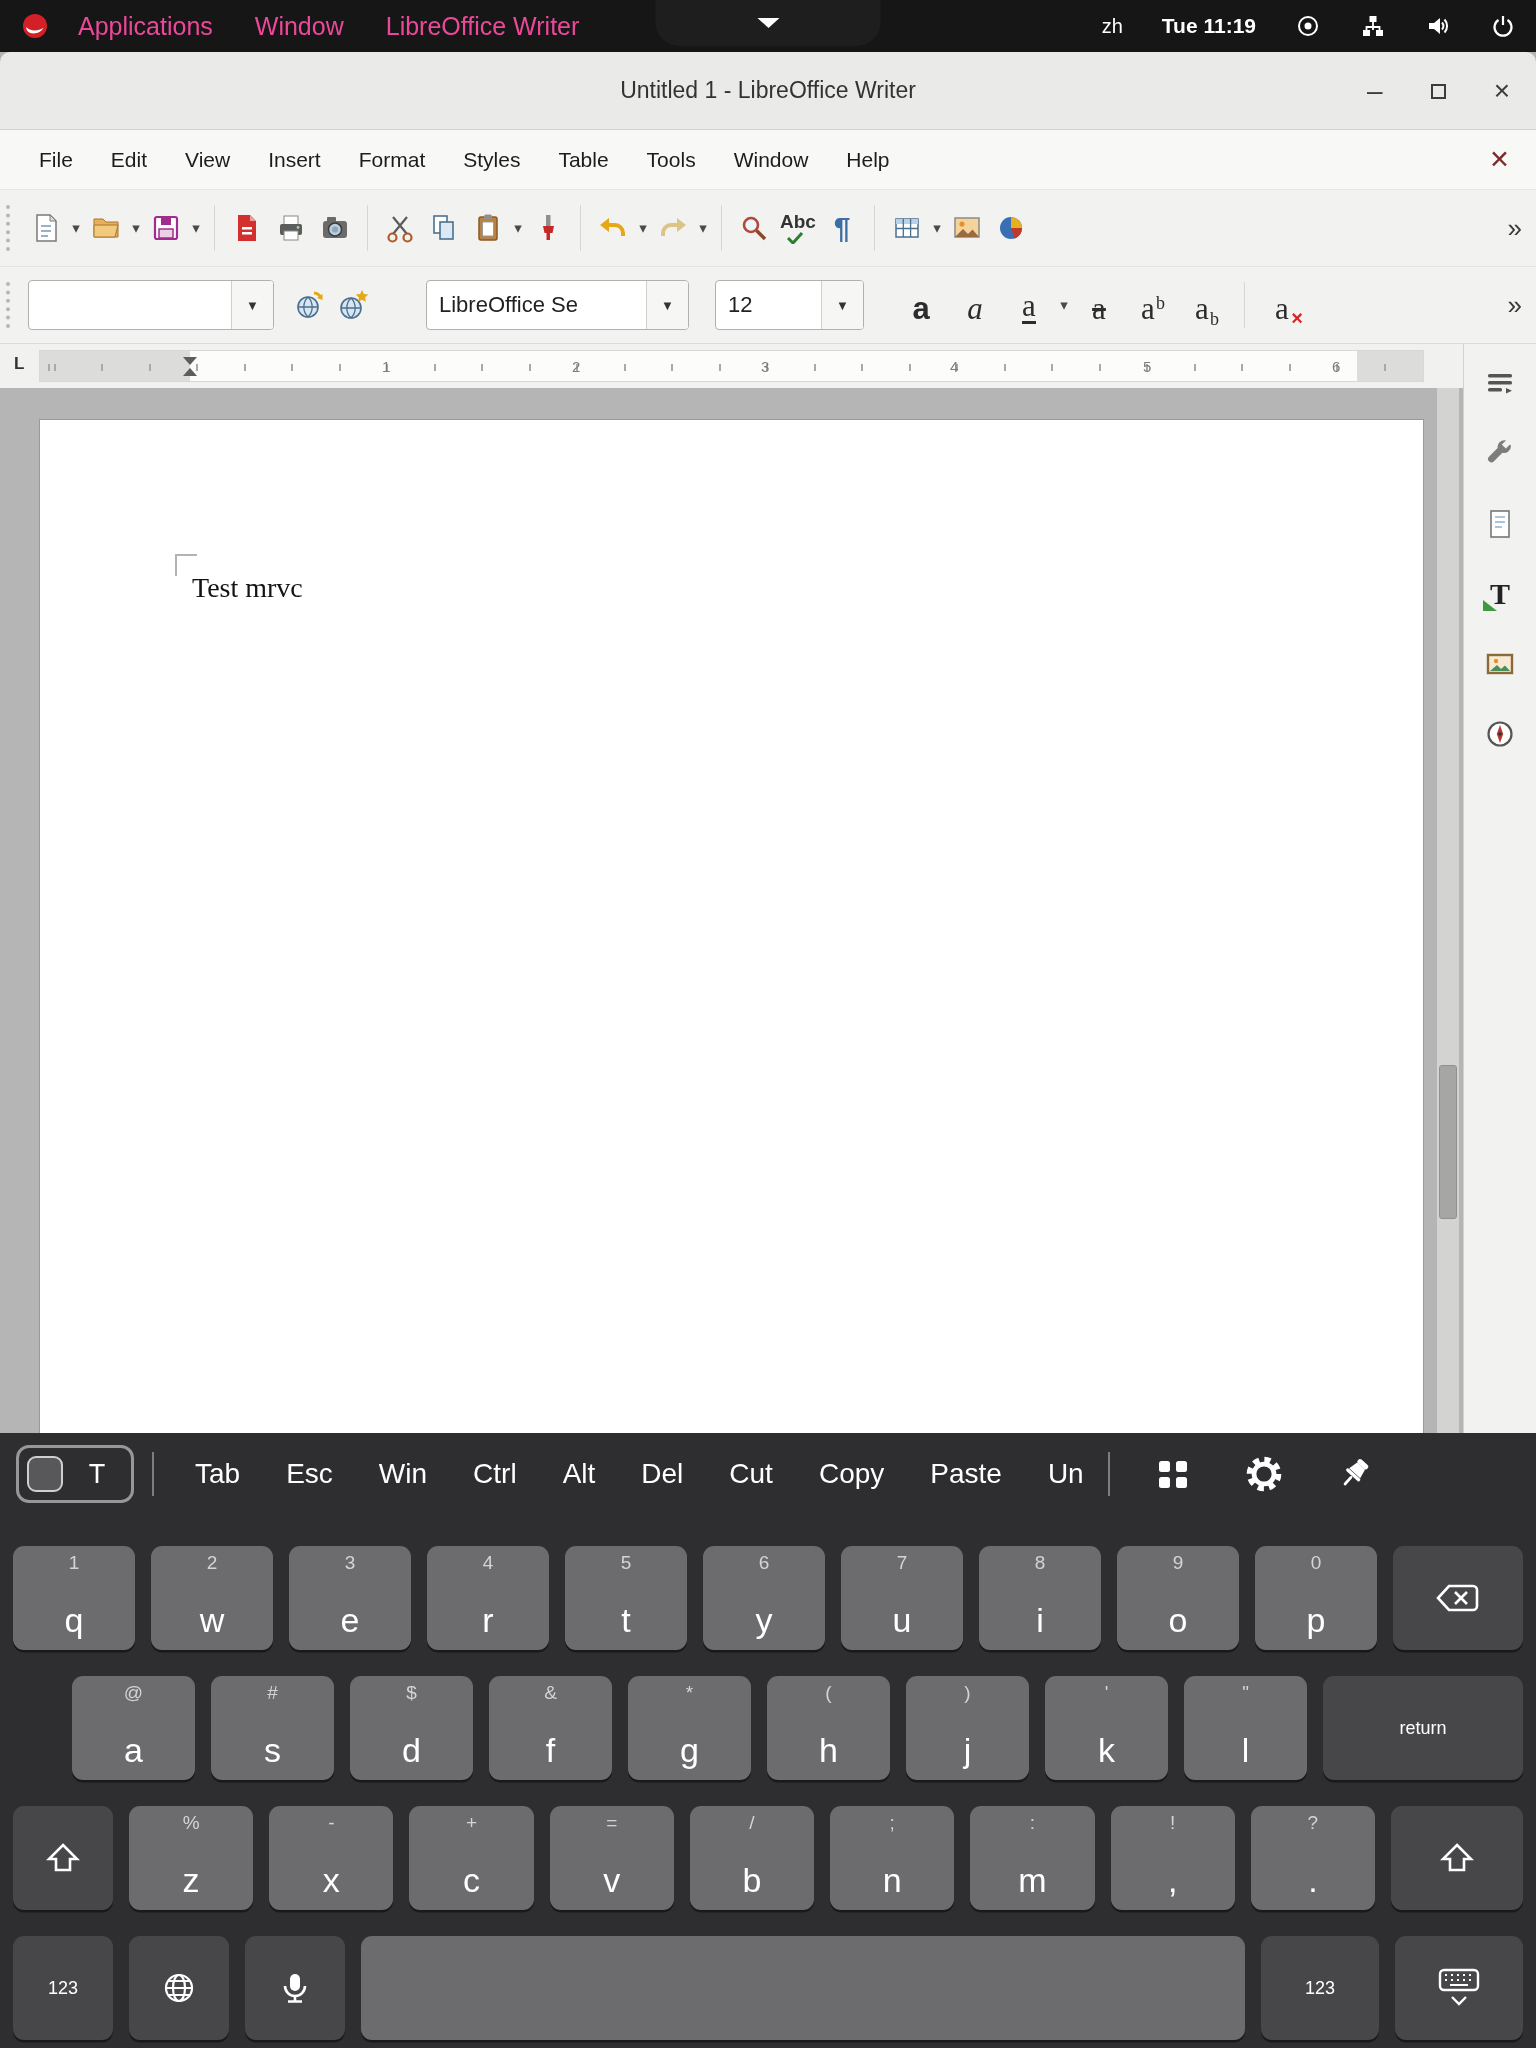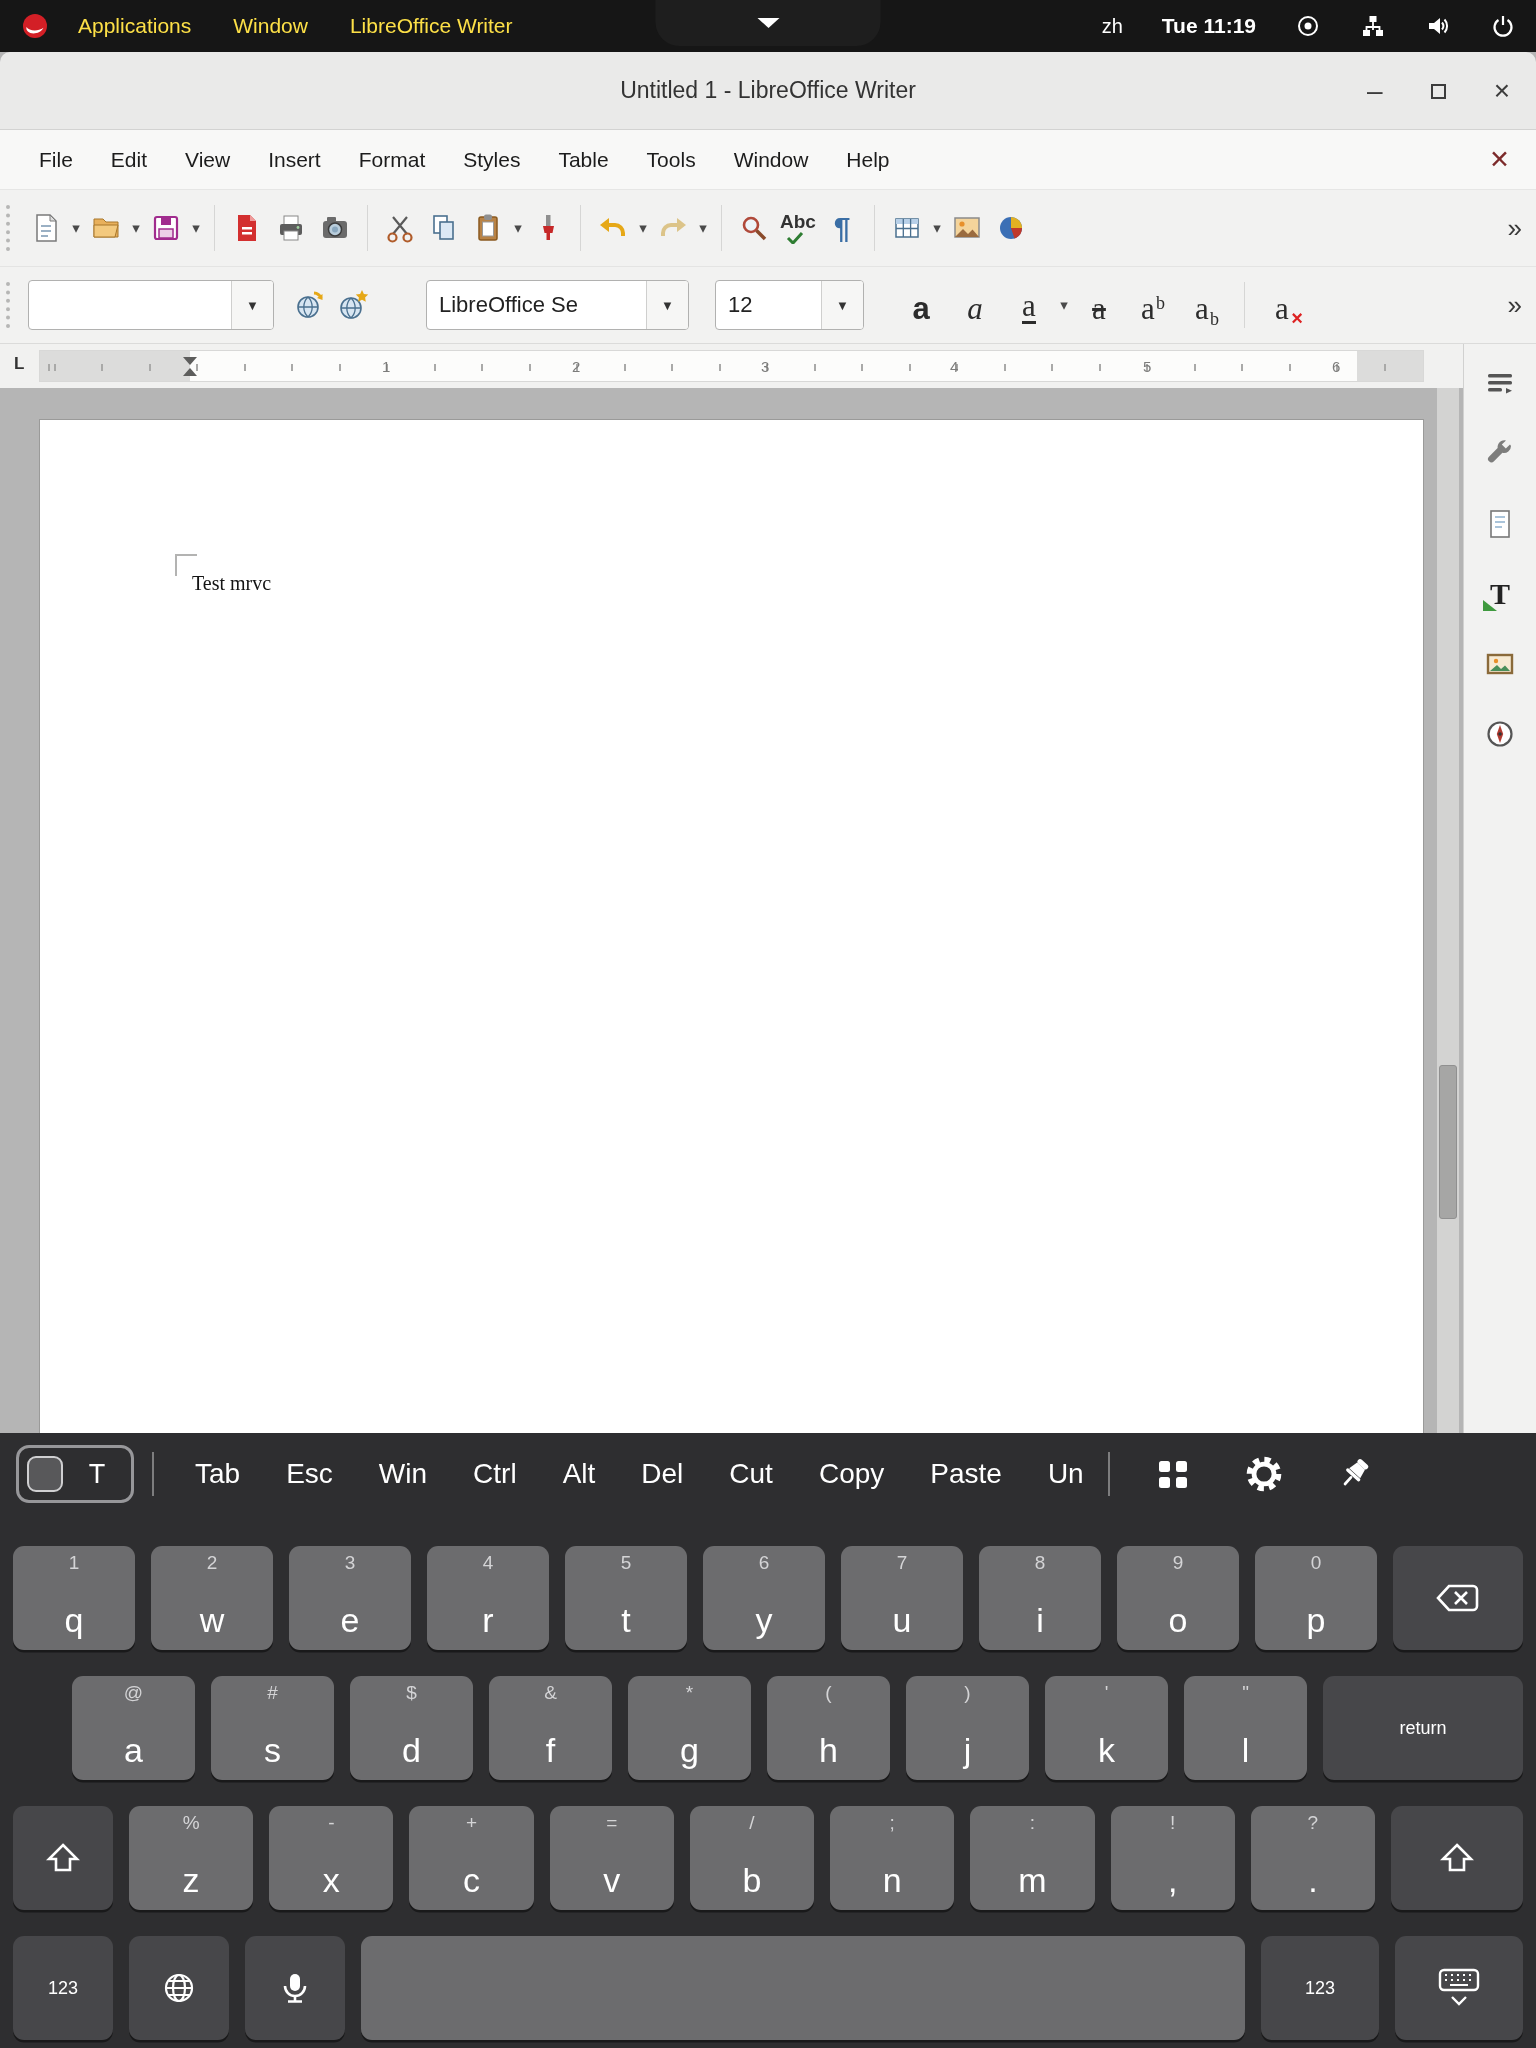--- a/index.html
+++ b/index.html
@@ -2,21 +2,21 @@
 <html><head>
 <meta charset="utf-8">
 <style>
   *{box-sizing:border-box;margin:0;padding:0}
   body{width:1536px;height:2048px;font-family:"Liberation Sans",sans-serif;background:#b5b5b5;overflow:hidden}
   .screen{position:relative;width:1536px;height:2048px;overflow:hidden}
 
   
   .top-panel{position:absolute;top:0;left:0;right:0;height:52px;background:#161616;color:#fff;display:flex;align-items:center;padding:0 20px;z-index:30}
   .tp-left{display:flex;align-items:center;gap:14px}
-  .tp-item{font-size:21px;padding:0 14px;color:#fde047}
+  .tp-item{font-size:25px;padding:0 14px;color:#ec4899}
   .notch{position:absolute;left:50%;transform:translateX(-50%);top:0;width:225px;height:46px;background:#1e1e1e;border-radius:0 0 24px 24px;display:flex;align-items:center;justify-content:center}
   .tp-right{margin-left:auto;display:flex;align-items:center;gap:39px}
   .tp-clock{font-weight:700;font-size:21px}
   .tp-lang{font-size:20px}
   .tp-ico{display:flex;align-items:center}
 
   
   .title-bar{position:absolute;top:52px;left:0;right:0;height:78px;background:#eaeae9;border-bottom:1px solid #d3d3d2;border-radius:10px 10px 0 0;display:flex;align-items:center;justify-content:center}
   .title{font-size:23px;font-weight:400;color:#333}
   .win-controls{position:absolute;right:26px;top:0;height:78px;display:flex;align-items:center;gap:48px}
@@ -64,21 +64,21 @@
   .ticks{position:absolute;left:0;right:0;top:13px;height:7px;background:repeating-linear-gradient(90deg,#a9a9a8 0 2px,transparent 2px 47.5px);background-position:14px 0}
   .rnum{position:absolute;top:7px;font-size:15px;color:#7c7c7b}
   .indent{position:absolute;left:143px;top:6px;width:14px}
   .indent .t{width:0;height:0;border-left:7px solid transparent;border-right:7px solid transparent;border-top:8px solid #5d5d5c}
   .indent .b{width:0;height:0;border-left:7px solid transparent;border-right:7px solid transparent;border-bottom:8px solid #5d5d5c;margin-top:3px}
 
   
   .doc{position:absolute;top:388px;left:0;width:1462px;height:1045px;background:#b5b5b5;overflow:hidden}
   .page{position:absolute;left:39px;top:31px;width:1385px;height:1080px;background:#fff;border:1px solid #9a9a99}
   .corner{position:absolute;left:135px;top:134px;width:22px;height:22px;border-left:2px solid #b3b3b2;border-top:2px solid #b3b3b2}
-  .body-text{position:absolute;left:152px;top:152px;font-family:"Liberation Serif",serif;font-size:20px;color:#141414}
+  .body-text{position:absolute;left:152px;top:152px;font-family:"Liberation Serif",serif;font-size:28px;color:#141414}
   .scrollbar{position:absolute;right:3px;top:0;bottom:0;width:22px;background:#d3d3d2}
   .thumb{position:absolute;left:2px;right:2px;top:677px;height:154px;background:#a6a6a5;border:1px solid #909090;border-radius:3px}
 
   
   .sidebar{position:absolute;top:344px;right:0;width:73px;height:1089px;background:#f2f2f1;border-left:1px solid #d1d1d0;display:flex;flex-direction:column;align-items:center;padding-top:16px;gap:23px}
   .sb-btn{width:47px;height:47px;display:flex;align-items:center;justify-content:center;border-radius:5px;position:relative}
   .sb-t{font-family:"Liberation Serif",serif;font-size:30px;font-weight:700;color:#222;line-height:1}
   .sb-tri{position:absolute;left:6px;bottom:6px;width:0;height:0;border-left:14px solid #3f9a3f;border-top:11px solid transparent}
 
   

